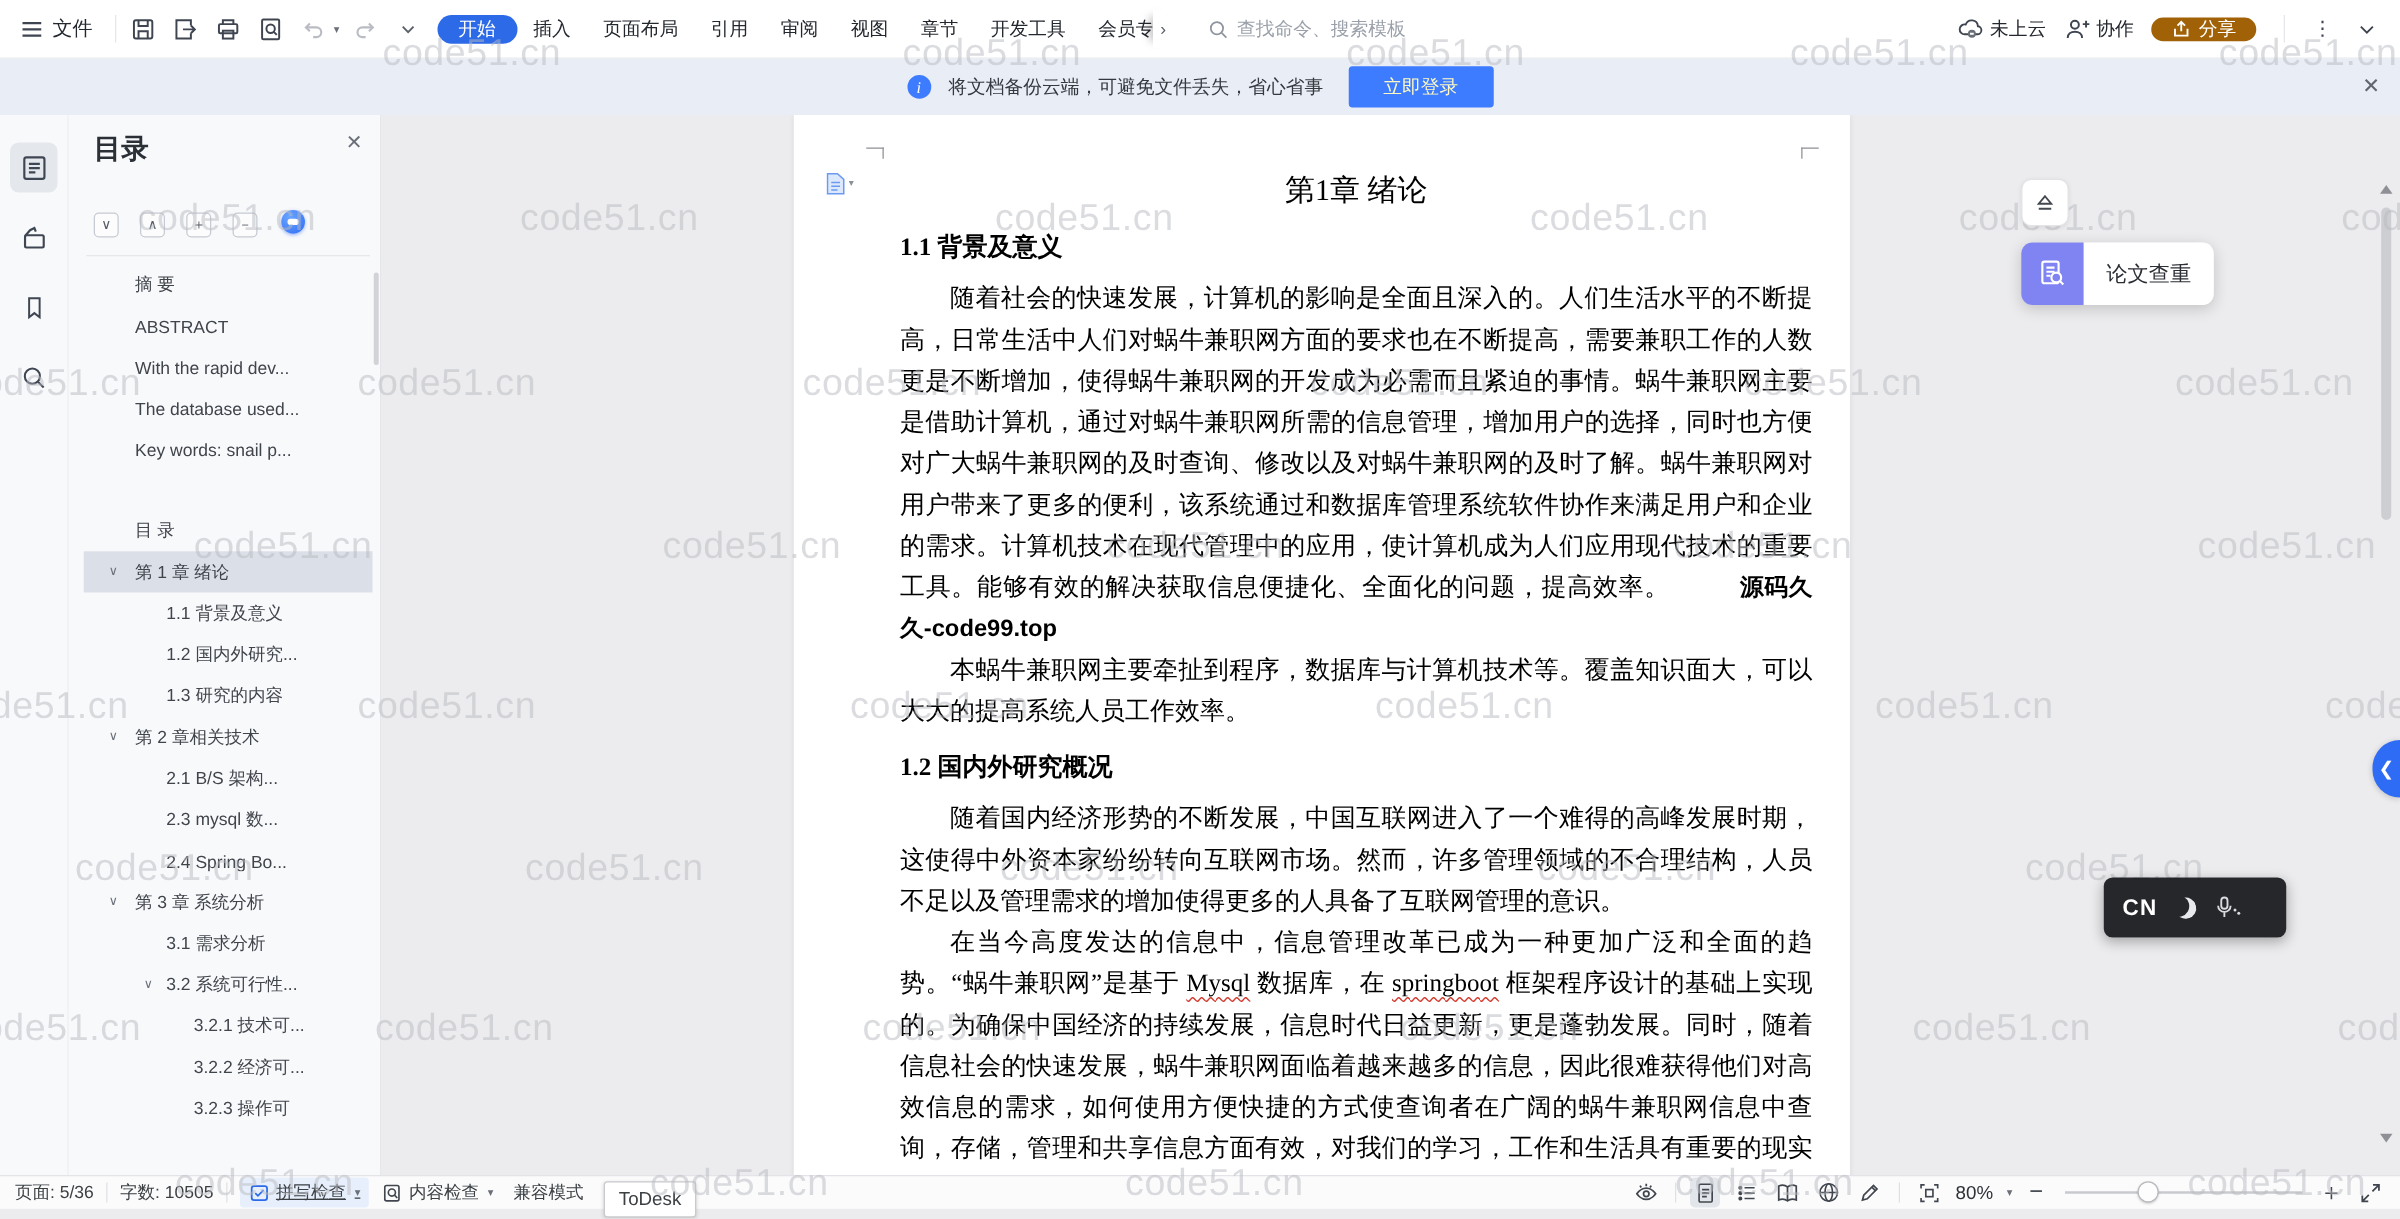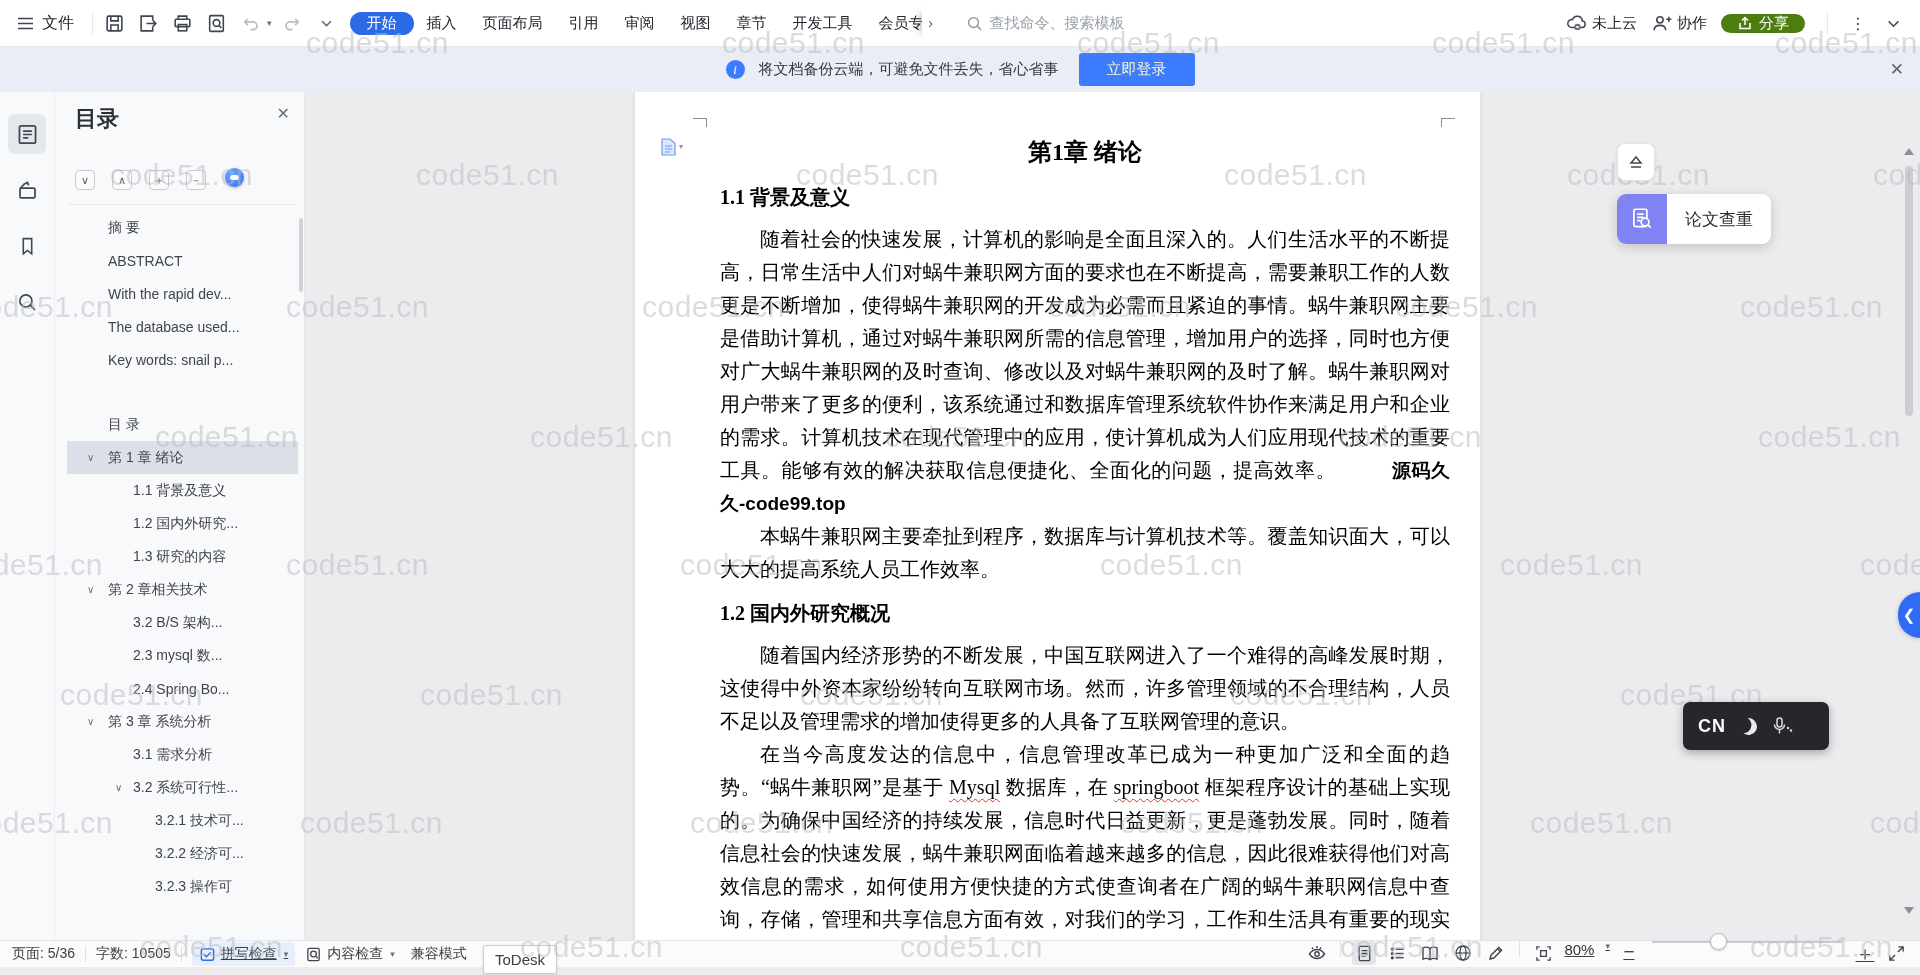--- a/index.html
+++ b/index.html
@@ -14,21 +14,21 @@
   .qat{display:flex;align-items:center;gap:8px;}
   .mini-caret{font-size:9px;color:#6a6f78;margin-left:-4px;}
   .rtabs{display:flex;align-items:center;margin-left:10px;}
   .rtab{font-size:15px;color:#23272e;padding:5px 13px;border-radius:16px;white-space:nowrap;cursor:pointer;}
   .rtab.active{background:#2c6ae8;color:#fff;padding:2px 17px;}
   .rtab.trunc{max-width:56px;overflow:hidden;padding-right:0;}
   .tab-more{width:18px;height:30px;display:flex;align-items:center;justify-content:center;color:#585e68;font-size:14px;box-shadow:-7px 0 7px -5px rgba(0,0,0,.25);cursor:pointer;}
   .tb-search{display:flex;align-items:center;gap:7px;margin-left:26px;color:#9aa0aa;font-size:15px;cursor:text;white-space:nowrap;}
   .tb-right{display:flex;align-items:center;margin-left:auto;gap:14px;}
   .tb-chip{display:flex;align-items:center;gap:5px;font-size:15px;color:#23272e;cursor:pointer;white-space:nowrap;}
-  .share-btn{display:flex;align-items:center;gap:6px;background:#4d7c0f;color:#fff;font-size:15px;border-radius:17px;padding:0 16px;cursor:pointer;}
+  .share-btn{display:flex;align-items:center;gap:6px;background:#a16207;color:#fff;font-size:15px;border-radius:17px;padding:0 16px;cursor:pointer;}
   .tb-dots{font-size:16px;color:#3e4450;letter-spacing:0;cursor:pointer;}
 
   
   .notice{height:45px;background:#e9edf5;display:flex;align-items:center;justify-content:center;gap:14px;position:relative;z-index:5;}
   .notice-ico{width:19px;height:19px;border-radius:50%;background:#3d7bff;color:#fff;font-size:13px;font-style:italic;display:flex;align-items:center;justify-content:center;font-family:"Liberation Serif",serif;}
   .notice-txt{font-size:15px;color:#34383f;}
   .notice-btn{background:#3d7bff;color:#fef9c3;font-size:15px;padding:7px 28px;border-radius:3px;cursor:pointer;margin-left:6px;}
   .notice-close{position:absolute;right:16px;top:12px;color:#61666e;font-size:17px;cursor:pointer;}
 
   
@@ -60,21 +60,21 @@
   .sb-scroll{position:absolute;right:1px;top:126px;width:4px;height:74px;background:#d2d3d7;border-radius:2px;}
 
   
   .docarea{flex:1;position:relative;background:#ececee;overflow:hidden;}
   .page{position:absolute;left:330px;top:0;bottom:-4px;width:845px;background:#fff;box-shadow:0 0 5px rgba(0,0,0,.10);}
   .mark{position:absolute;top:26px;width:14px;height:9px;}
   .mark.l{left:58px;border-top:1px solid #8f9096;border-right:1px solid #8f9096;}
   .mark.r{left:806px;border-top:1px solid #8f9096;border-left:1px solid #8f9096;}
   .page-docicon{position:absolute;left:26px;top:46px;display:flex;align-items:flex-start;gap:3px;cursor:pointer;}
   .doc-content{padding:44px 30px 0 85px;}
-  .doc-title{font-family:"Liberation Serif","DejaVu Serif",serif;font-weight:700;font-size:24px;color:#000;text-align:center;margin-bottom:16px;}
+  .doc-title{font-family:"Liberation Serif","DejaVu Serif",serif;font-weight:400;font-size:24px;color:#000;text-align:center;margin-bottom:16px;}
   .doc-h{font-family:"Liberation Serif","DejaVu Serif",serif;font-weight:700;font-size:20px;color:#000;margin:14px 0 12px;}
   .doc-p{font-family:"Liberation Serif","DejaVu Serif",serif;font-size:20px;line-height:33px;color:#000;text-align:justify;text-indent:2em;margin:0;}
   .doc-p .wavy{text-decoration:underline;text-decoration-style:wavy;text-decoration-color:#d23b2e;text-decoration-thickness:1px;text-underline-offset:4px;}
   .doc-p .dbold{font-family:"Liberation Sans","DejaVu Sans",sans-serif;font-weight:700;font-size:19px;}
   .doc-p .padl{padding-left:56px;}
 
   
   .eject-btn{position:absolute;left:1617px;top:143px;width:38px;height:38px;background:#fff;border:1px solid #e2e3e6;border-radius:8px;display:flex;align-items:center;justify-content:center;color:#43484f;z-index:60;cursor:pointer;box-shadow:0 1px 4px rgba(0,0,0,.08);}
   .paper-check{position:absolute;left:1617px;top:194px;height:50px;display:flex;z-index:60;border-radius:9px;box-shadow:0 3px 12px rgba(0,0,0,.18);cursor:pointer;}
   .pc-ico{width:50px;height:50px;background:#8083f2;border-radius:9px 0 0 9px;display:flex;align-items:center;justify-content:center;}
@@ -89,21 +89,21 @@
   .sb-arrow.down{bottom:26px;border-top:7px solid #8e9096;}
   .sb-thumb{position:absolute;left:3px;top:70px;width:8px;height:250px;background:#cdced2;border-radius:4px;cursor:grab;}
 
   
   .statusbar{height:27px;background:#fbfbfc;border-top:1px solid #e3e4e8;display:flex;align-items:center;padding:0 12px;font-size:14px;color:#3c4043;position:relative;z-index:10;}
   .st-item{display:flex;align-items:center;gap:5px;white-space:nowrap;cursor:pointer;}
   .st-sep{width:1px;height:16px;background:#e0e1e5;margin:0 10px;}
   .st-chip{background:#e7effc;border-radius:3px;padding:3px 7px;text-decoration:underline;}
   .st-caret{font-size:9px;color:#6a6f78;margin-left:2px;}
   .todesk{position:absolute;left:483px;top:4px;height:29px;background:#fff;border:1px solid #c9cacd;border-radius:3px;padding:0 11px;line-height:27px;font-size:15px;color:#3c4043;box-shadow:0 1px 3px rgba(0,0,0,.12);z-index:60;}
-  .st-right{display:flex;align-items:flex-start;margin-left:auto;gap:9px;text-decoration:underline;}
+  .st-right{display:flex;align-items:center;margin-left:auto;gap:9px;}
   .st-icon{width:24px;height:24px;display:flex;align-items:center;justify-content:center;color:#41464e;cursor:pointer;border-radius:4px;}
   .st-icon.sel{background:#e2e5ea;}
   .zoom-val{font-size:15px;color:#2f3339;}
   .slider{width:190px;height:2px;background:#c9cacd;position:relative;margin:0 4px;cursor:pointer;}
   .slider .knob{position:absolute;left:58px;top:-8px;width:17px;height:17px;border-radius:50%;background:#fdfdfd;border:1px solid #b9babe;box-shadow:0 1px 2px rgba(0,0,0,.2);cursor:grab;}
   .zoom-minus,.zoom-plus{font-size:19px;color:#41464e;cursor:pointer;width:20px;text-align:center;}
 
   
   .wm-layer{position:absolute;inset:0;pointer-events:none;z-index:45;}
   .wm{position:absolute;font-size:30px;color:#b9bbc0;opacity:.5;white-space:nowrap;letter-spacing:.5px;}
@@ -304,21 +304,21 @@
           <span class="lbl">1.2 国内外研究...</span>
         </div>
         <div class="toc-row lv2">
           <span class="lbl">1.3 研究的内容</span>
         </div>
         <div class="toc-row lv1">
           <span class="toc-chev">∨</span>
           <span class="lbl">第 2 章相关技术</span>
         </div>
         <div class="toc-row lv2">
-          <span class="lbl">3.2  B/S 架构...</span>
+          <span class="lbl">2.1  B/S 架构...</span>
         </div>
         <div class="toc-row lv2">
           <span class="lbl">2.3 mysql 数...</span>
         </div>
         <div class="toc-row lv2">
           <span class="lbl">2.4 Spring  Bo...</span>
         </div>
         <div class="toc-row lv1">
           <span class="toc-chev">∨</span>
           <span class="lbl">第 3 章 系统分析</span>

